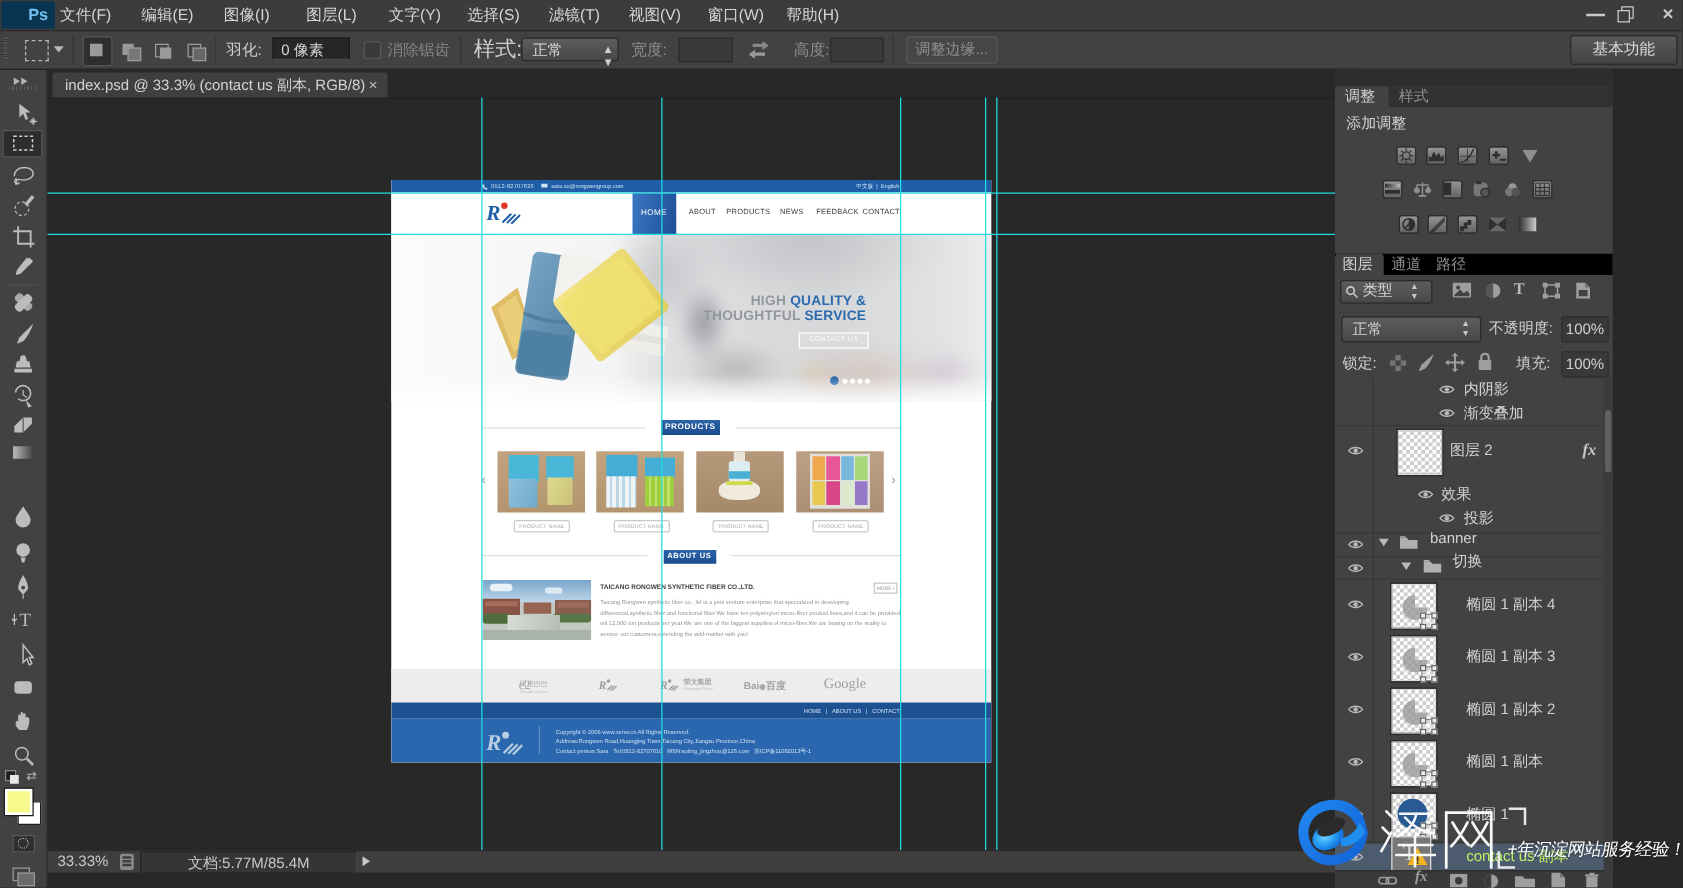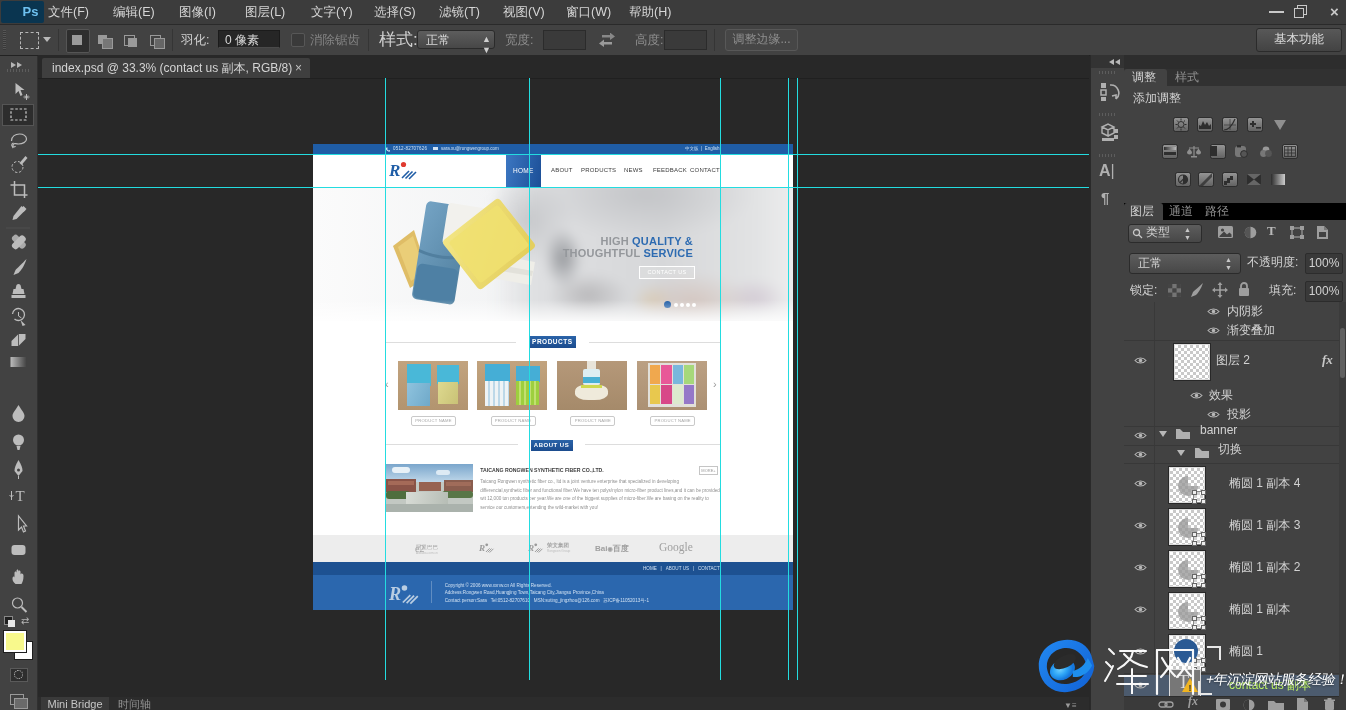--- a/index.html
+++ b/index.html
@@ -403,26 +403,30 @@
           <path d="M13 18 L20 11"></path>
               <path d="M16.5 18.5 L23.5 11.5"></path>
               <path d="M20 19 L27 12"></path>
         </g>
       </svg>
       <div class="ab" style="left:118px;top:6px;width:1px;height:22px;background:rgba(255,255,255,.25);"></div>
       <div class="ab" style="left:131.7px;top:7px;font-size:4.6px;color:#cfe0f2;line-height:7.3px;">Copyright © 2006 www.xxnw.cn All Rights Reserved.<br>Address:Rongwen Road,Huangjing Town,Taicang City,Jiangsu Province,China<br>Contact person:Sara&nbsp;&nbsp;&nbsp;Tel:0512-82707610&nbsp;&nbsp;&nbsp;MSN:suting_jingzhou@126.com&nbsp;&nbsp;&nbsp;苏ICP备11052013号-1</div>
     </div>
   </div>
 
-
-  <div class="ab" style="left:0;top:642px;width:1051px;height:13px;background:#2c2c2c;">
-    <span class="ab" style="left:3px;top:0;width:68px;height:13px;background:#3a3a3a;color:#c6c6c6;font-size:11px;line-height:14px;text-align:center;">Mini Bridge</span>
-    <span class="ab" style="left:80px;top:0;color:#8f8f8f;font-size:11px;line-height:14px;">时间轴</span>
-    <span class="ab" style="left:1026px;top:4px;color:#9a9a9a;font-size:8px;">▼≡</span>
-  </div>
+  <div class="ab" style="left:0;top:625px;width:1051px;height:17px;background:#3e3e3e;border-top:1px solid #2c2c2c;">
+    <span style="position:absolute;left:8px;top:0;line-height:17px;font-size:12px;color:#c8c8c8;">33.33%</span>
+    <span class="ab" style="left:58px;top:2px;width:11px;height:13px;background:#8a8a8a;border-radius:2px;"></span>
+        <span class="ab" style="left:60px;top:4px;width:7px;height:1.5px;background:#3e3e3e;"></span>
+        <span class="ab" style="left:60px;top:7px;width:7px;height:1.5px;background:#3e3e3e;"></span>
+        <span class="ab" style="left:60px;top:10px;width:7px;height:1.5px;background:#3e3e3e;"></span>
+    <span class="ab" style="left:74px;top:0px;width:172px;height:16px;background:#353535;border:1px solid #262626;border-right:1px solid #4a4a4a;color:#c8c8c8;font-size:12px;line-height:16px;text-align:center;">文档:5.77M/85.4M</span>
+    <span class="ab" style="left:252px;top:4px;width:0;height:0;border-top:4.5px solid transparent;border-bottom:4.5px solid transparent;border-left:6px solid #c8c8c8;"></span>
+  </div>
+
   <div id="guides">
     <div class="ab" style="left:347px;top:23px;width:1px;height:602px;background:#23dce0;"></div>
     <div class="ab" style="left:491px;top:23px;width:1px;height:602px;background:#23dce0;"></div>
     <div class="ab" style="left:682px;top:23px;width:1px;height:602px;background:#23dce0;"></div>
     <div class="ab" style="left:750px;top:23px;width:1px;height:602px;background:#23dce0;"></div>
     <div class="ab" style="left:759px;top:23px;width:1px;height:602px;background:#23dce0;"></div>
     <div class="ab" style="left:0px;top:99px;width:1051px;height:1px;background:#23dce0;"></div>
     <div class="ab" style="left:0px;top:132px;width:1051px;height:1px;background:#23dce0;"></div>
   </div>
 </div>
@@ -445,21 +449,21 @@
       <rect x="16" y="8" width="4" height="4" fill="#b0b0b0" stroke="none"></rect>
           <rect x="16" y="14" width="4" height="4" fill="#b0b0b0" stroke="none"></rect>
           <rect x="4" y="17" width="12" height="3" fill="#b0b0b0" stroke="none"></rect>
     </svg>
     <div class="ab" style="left:8px;top:99px;width:18px;height:3px;background:repeating-linear-gradient(90deg,#5d5d5d 0 1px,#424242 1px 3px);"></div>
     <div class="ab" style="left:8px;top:107px;color:#b0b0b0;font-size:16px;font-weight:bold;">A<span style="font-weight:normal;">|</span></div>
     <div class="ab" style="left:10px;top:134px;color:#b0b0b0;font-size:15px;font-weight:bold;">¶</div>
   </div>
 </div>
 
-<div class="ab" id="panels" style="left:1124px;top:55px;width:222px;height:655px;background:#424242;">
+<div class="ab" id="panels" style="left:1068px;top:55px;width:222px;height:655px;background:#424242;">
   <svg width="0" height="0" style="position:absolute;">
     <defs>
       <g id="eye" fill="none" stroke="#b8b8b8" stroke-width="1.1">
         <path d="M1 4.5 C3.5 1.2 9.5 1.2 12 4.5 C9.5 7.8 3.5 7.8 1 4.5 Z"></path>
         <circle cx="6.5" cy="4.5" r="1.8" fill="#b8b8b8" stroke="none"></circle>
       </g>
       <g id="folder" fill="#b0b0b0">
             <path d="M1 3 L6 3 L8 5 L15 5 L15 12 L1 12 Z"></path>
             <path d="M1 2 L5 2 L6 3 L1 3 Z"></path>
           </g>

